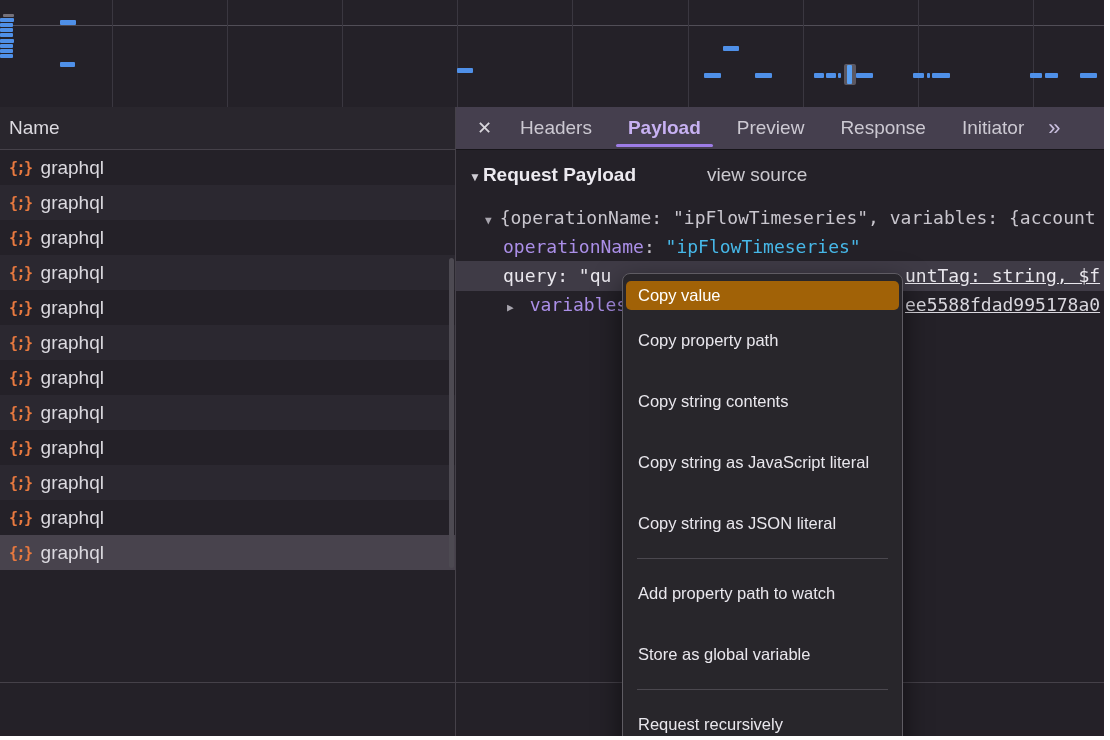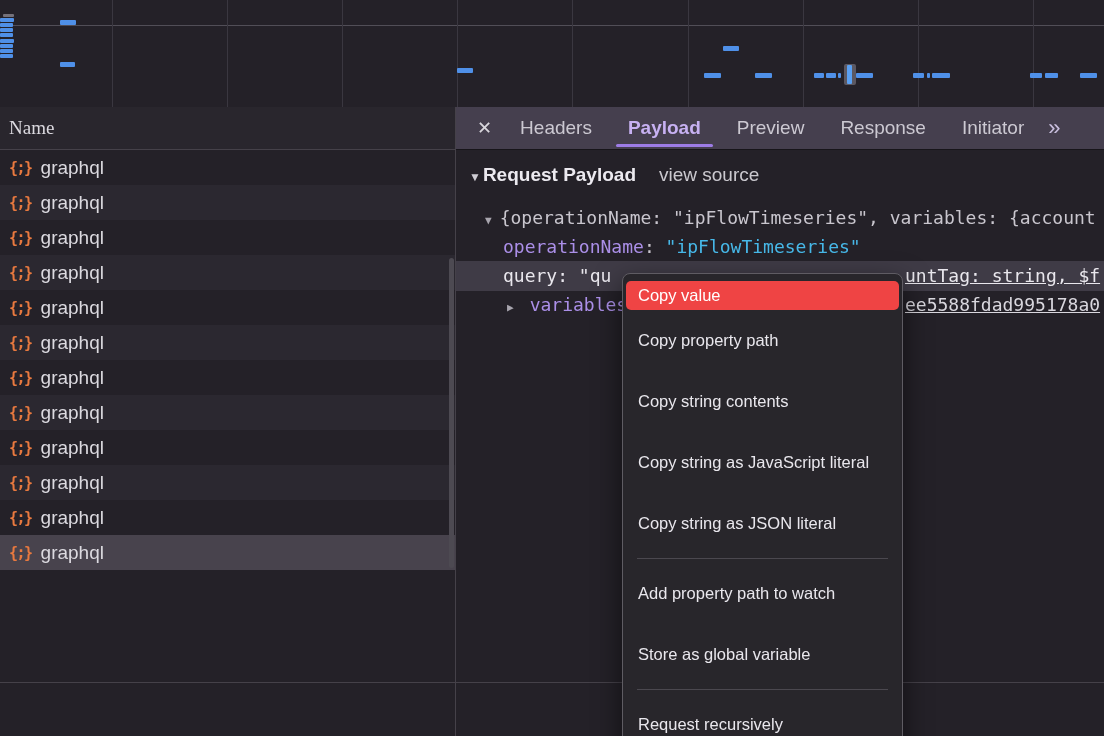--- a/index.html
+++ b/index.html
@@ -8,21 +8,21 @@
 
   
   .overview{position:absolute;left:0;top:0;width:1104px;height:107px;background:#242128;border-bottom:1px solid #17151a;}
   .vline{position:absolute;top:0;bottom:0;width:1px;background:#3a3740;}
   .hline{position:absolute;left:0;right:0;top:25px;height:1px;background:#514e57;}
   .bar{position:absolute;background:#4f90e8;border-radius:1px;}
   .marker{position:absolute;background:#5b5862;border-radius:2px;}
   .marker-bar{position:absolute;background:#5aa0f2;border-radius:1px;}
 
   
-  .name-header{position:absolute;left:0;top:107px;width:456px;height:43px;background:#29262d;border-bottom:1px solid #454149;box-sizing:border-box;color:#dcdae0;font-size:19px;line-height:42px;padding-left:9px;border-right:1px solid #454149;font-family:Liberation Serif, serif;}
+  .name-header{position:absolute;left:0;top:107px;width:456px;height:43px;background:#29262d;border-bottom:1px solid #454149;box-sizing:border-box;color:#dcdae0;font-size:19px;line-height:42px;padding-left:9px;border-right:1px solid #454149;}
   .tabs-bar{position:absolute;left:456px;top:107px;width:648px;height:43px;background:#453f4e;display:flex;align-items:center;border-bottom:1px solid #17151a;box-sizing:border-box;}
   .close{margin-left:21px;color:#d8d6dc;font-size:18px;}
   .tabs{display:flex;height:100%;margin-left:10px;}
   .tab{padding:0 18px;line-height:41px;font-size:19px;color:#ccc9d2;position:relative;white-space:nowrap;}
   .tab.active{color:#c7b1f2;font-weight:bold;}
   .tab.active::after{content:"";position:absolute;left:6px;right:6px;bottom:2px;height:3px;background:#9d7ce6;border-radius:2px;}
   .overflow{margin-left:6px;color:#c9bfde;font-size:22px;line-height:40px;}
 
   
   .list{position:absolute;left:0;top:150px;width:455px;height:586px;background:#242128;border-right:1px solid #454149;}
@@ -32,39 +32,39 @@
   .row.selected{background:#48434d;}
   .jicon{color:#e8793f;font-family:"DejaVu Sans Mono",monospace;font-size:15px;font-weight:bold;letter-spacing:-1.5px;}
   .scroll-thumb{position:absolute;left:449px;top:258px;width:5px;height:310px;background:#4d4a52;border-radius:3px;}
 
   
   .detail{position:absolute;left:456px;top:150px;width:648px;height:532px;background:#242128;overflow:hidden;}
   .req-header{position:absolute;left:13px;top:14px;display:flex;align-items:baseline;}
   .tri{color:#cfcdd4;font-size:12px;margin-right:2px;}
   .tri.g{font-size:11px;color:#a8a5ae;margin-right:8px;}
   .req-title{font-weight:bold;font-size:19px;color:#eceaf0;}
-  .view-source{margin-left:23px;font-size:19px;color:#cbc9cf;}
+  .view-source{margin-left:71px;font-size:19px;color:#cbc9cf;}
   .trow{position:absolute;left:0;width:648px;font-family:"DejaVu Sans Mono",monospace;font-size:18px;white-space:nowrap;box-sizing:border-box;}
   .t1{top:54px;height:28px;line-height:28px;padding-left:29px;color:#c9c6ce;overflow:hidden;}
   .t2{top:83px;height:28px;line-height:28px;padding-left:47px;color:#c9c6ce;}
   .t3{top:111px;height:30px;line-height:30px;padding-left:47px;background:#3f3b46;color:#e9e7ed;}
   .t4{top:141px;height:28px;line-height:28px;padding-left:51px;color:#c9c6ce;}
   .t4 .key{margin-left:8px;}
   .key{color:#ab8fe8;}
   .colon{color:#c9c6ce;}
   .str{color:#47b8e8;}
   .rfrag{position:absolute;left:449px;top:0;color:#e9e7ed;text-decoration:underline;}
   .t4 .rfrag{color:#d9d7de;}
 
   .footer-line{position:absolute;left:0;top:682px;width:1104px;height:1px;background:#454149;}
 
   
   .menu{position:absolute;left:622px;top:273px;width:281px;box-sizing:border-box;background:#28262b;border:1px solid #5f5c63;border-radius:8px;padding:7px 0;box-shadow:0 10px 28px rgba(0,0,0,0.55);z-index:10;}
   .mitem{height:29px;line-height:29px;padding:16px 15px;font-size:16.5px;color:#e9e7ed;white-space:nowrap;overflow:hidden;}
-  .mitem.hl{margin:0 3px;padding:0 12px;background:#ef4444;border-radius:5px;color:#ffffff;}
+  .mitem.hl{margin:0 3px;padding:0 12px;background:#a16207;border-radius:5px;color:#ffffff;}
   .mdiv{height:1px;background:#4b484f;margin:4px 14px;}
 </style>
 </head>
 <body>
 
 <div class="app">
 
   <div class="overview" id="overview">
     <div class="hline"></div>
   <div class="vline" style="left: 112px;"></div>

